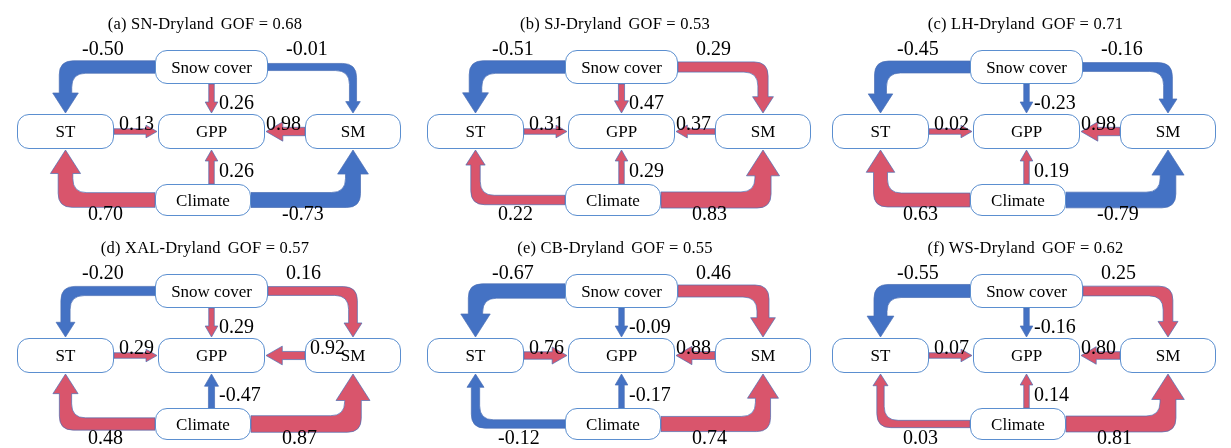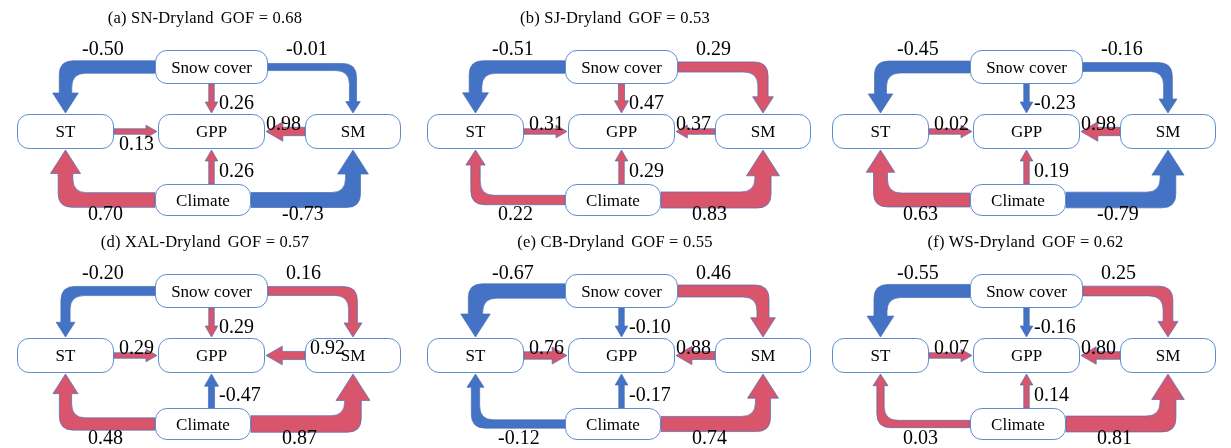--- a/index.html
+++ b/index.html
@@ -1,19 +1,19 @@
 <!DOCTYPE html>
 <html><head>
 <meta charset="utf-8">
 <style>
   html,body{margin:0;padding:0;background:#ffffff;}
   body{width:1231px;height:448px;font-family:"Liberation Serif","DejaVu Serif",serif;color:#000;overflow:hidden;}
   .grid{width:1231px;height:448px;display:grid;grid-template-columns:410px 410px 411px;grid-template-rows:224px 224px;}
   .panel{position:relative;width:100%;height:100%;}
-  .ptitle{position:absolute;left:0;right:0;top:8px;text-align:center;font-size:16.5px;letter-spacing:.2px;white-space:nowrap;}
+  .ptitle{position:absolute;left:0;right:0;top:14px;text-align:center;font-size:16.5px;letter-spacing:.2px;white-space:nowrap;}
   .ptitle .gap{display:inline-block;width:7px;}
   .node{position:absolute;background:#fff;border:1.3px solid #5B8FD0;border-radius:12px;
         display:flex;align-items:center;justify-content:center;font-size:17px;line-height:1;z-index:6;box-sizing:border-box;}
   .n-snow{left:155px;top:50px;width:113px;height:34px;}
   .n-st{left:17px;top:114px;width:97px;height:35px;}
   .n-gpp{left:158px;top:114px;width:107px;height:35px;}
   .n-sm{left:305px;top:114px;width:96px;height:35px;}
   .n-clim{left:155px;top:184px;width:96px;height:32px;}
   .panel.c3 .n-snow{left:150px;} .panel.c3 .n-st{left:12px;}
   .panel.c3 .n-gpp{left:153px;} .panel.c3 .n-sm{left:300px;} .panel.c3 .n-clim{left:150px;}
@@ -37,21 +37,21 @@
         <path d="M 305 127.295 L 282.82 127.295 L 282.82 121.8285 L 266 131.5 L 282.82 141.1715 L 282.82 135.705 L 305 135.705 Z" fill="#D9556C" stroke="#4A6FB5" stroke-width="0.7" stroke-linejoin="round"></path>
       </svg>
       <div class="node n-snow">Snow cover</div>
       <div class="node n-st">ST</div>
       <div class="node n-gpp">GPP</div>
       <div class="node n-sm">SM</div>
       <div class="node n-clim">Climate</div>
       <div class="lbl" style="left:82px;top:38px;">-0.50</div>
       <div class="lbl" style="left:286px;top:38px;">-0.01</div>
       <div class="lbl" style="left:219px;top:92px;">0.26</div>
-      <div class="lbl" style="left:119px;top:113px;margin-top:20px;">0.13</div>
+      <div class="lbl" style="left:119px;top:113px;">0.13</div>
       <div class="lbl" style="left:266px;top:113px;">0.98</div>
       <div class="lbl" style="left:219px;top:160px;">0.26</div>
       <div class="lbl" style="left:88px;top:203px;">0.70</div>
       <div class="lbl" style="left:282px;top:203px;">-0.73</div>
     </div>
     <div class="panel">
       <div class="ptitle"><span>(b)</span> <span>SJ-Dryland</span><span class="gap"></span><span>GOF = 0.53</span></div>
       <svg class="wires">
         <path d="M 155 60.695 L 73.195 60.695 Q 59.195 60.695 59.195 74.695 L 59.195 92.824 L 52.57475 92.824 L 65.5 113 L 78.42525 92.824 L 71.805 92.824 L 71.805 87.305 Q 71.805 73.305 85.805 73.305 L 155 73.305 Z" fill="#4472C4" stroke="#4A6FB5" stroke-width="0.7" stroke-linejoin="round"></path>
         <path d="M 268 61.905 L 344.095 61.905 Q 358.095 61.905 358.095 75.905 L 358.095 96.696 L 363.44475 96.696 L 353 113 L 342.55525 96.696 L 347.905 96.696 L 347.905 86.095 Q 347.905 72.095 333.905 72.095 L 268 72.095 Z" fill="#D9556C" stroke="#4A6FB5" stroke-width="0.7" stroke-linejoin="round"></path>
@@ -70,20 +70,21 @@
       <div class="lbl" style="left:82px;top:38px;">-0.51</div>
       <div class="lbl" style="left:286px;top:38px;">0.29</div>
       <div class="lbl" style="left:219px;top:92px;">0.47</div>
       <div class="lbl" style="left:119px;top:113px;">0.31</div>
       <div class="lbl" style="left:266px;top:113px;">0.37</div>
       <div class="lbl" style="left:219px;top:160px;">0.29</div>
       <div class="lbl" style="left:88px;top:203px;">0.22</div>
       <div class="lbl" style="left:282px;top:203px;">0.83</div>
     </div>
     <div class="panel c3">
+      <div class="ptitle"><span>(c)</span> <span>LH-Dryland</span><span class="gap"></span><span>GOF = 0.71</span></div>
       <svg class="wires">
         <path d="M 150 61.025 L 68.525 61.025 Q 54.525 61.025 54.525 75.025 L 54.525 93.88 L 48.25125 93.88 L 60.5 113 L 72.74875 93.88 L 66.475 93.88 L 66.475 86.975 Q 66.475 72.975 80.475 72.975 L 150 72.975 Z" fill="#4472C4" stroke="#4A6FB5" stroke-width="0.7" stroke-linejoin="round"></path>
         <path d="M 263 62.62 L 338.38 62.62 Q 352.38 62.62 352.38 76.62 L 352.38 98.984 L 356.979 98.984 L 348 113 L 339.021 98.984 L 343.62 98.984 L 343.62 85.38 Q 343.62 71.38 329.62 71.38 L 263 71.38 Z" fill="#4472C4" stroke="#4A6FB5" stroke-width="0.7" stroke-linejoin="round"></path>
         <path d="M 150 206.965 L 67.535 206.965 Q 53.535 206.965 53.535 192.965 L 53.535 172.288 L 46.22175 172.288 L 60.5 150 L 74.77825 172.288 L 67.465 172.288 L 67.465 179.035 Q 67.465 193.035 81.465 193.035 L 150 193.035 Z" fill="#D9556C" stroke="#4A6FB5" stroke-width="0.7" stroke-linejoin="round"></path>
         <path d="M 246 207.845 L 341.845 207.845 Q 355.845 207.845 355.845 193.845 L 355.845 175.104 L 364.08225 175.104 L 348 150 L 331.91775 175.104 L 340.155 175.104 L 340.155 178.155 Q 340.155 192.155 326.155 192.155 L 246 192.155 Z" fill="#4472C4" stroke="#4A6FB5" stroke-width="0.7" stroke-linejoin="round"></path>
         <path d="M 203.75 84 L 209.25 84 L 209.25 102 L 212.825 102 L 206.5 113 L 200.175 102 L 203.75 102 Z" fill="#4472C4" stroke="#4A6FB5" stroke-width="0.7" stroke-linejoin="round"></path>
         <path d="M 203.75 184 L 209.25 184 L 209.25 161 L 212.825 161 L 206.5 150 L 200.175 161 L 203.75 161 Z" fill="#D9556C" stroke="#4A6FB5" stroke-width="0.7" stroke-linejoin="round"></path>
         <path d="M 109 128.75 L 141 128.75 L 141 125.175 L 152 131.5 L 141 137.825 L 141 134.25 L 109 134.25 Z" fill="#D9556C" stroke="#4A6FB5" stroke-width="0.7" stroke-linejoin="round"></path>
         <path d="M 300 127.295 L 277.82 127.295 L 277.82 121.8285 L 261 131.5 L 277.82 141.1715 L 277.82 135.705 L 300 135.705 Z" fill="#D9556C" stroke="#4A6FB5" stroke-width="0.7" stroke-linejoin="round"></path>
       </svg>
@@ -139,21 +140,21 @@
         <path d="M 114 127.79 L 142.16 127.79 L 142.16 122.967 L 157 131.5 L 142.16 140.033 L 142.16 135.21 L 114 135.21 Z" fill="#D9556C" stroke="#4A6FB5" stroke-width="0.7" stroke-linejoin="round"></path>
         <path d="M 305 127.52 L 281.92 127.52 L 281.92 122.346 L 266 131.5 L 281.92 140.654 L 281.92 135.48 L 305 135.48 Z" fill="#D9556C" stroke="#4A6FB5" stroke-width="0.7" stroke-linejoin="round"></path>
       </svg>
       <div class="node n-snow">Snow cover</div>
       <div class="node n-st">ST</div>
       <div class="node n-gpp">GPP</div>
       <div class="node n-sm">SM</div>
       <div class="node n-clim">Climate</div>
       <div class="lbl" style="left:82px;top:38px;">-0.67</div>
       <div class="lbl" style="left:286px;top:38px;">0.46</div>
-      <div class="lbl" style="left:219px;top:92px;">-0.10</div>
+      <div class="lbl" style="left:219px;top:92px;">-0.09</div>
       <div class="lbl" style="left:119px;top:113px;">0.76</div>
       <div class="lbl" style="left:266px;top:113px;">0.88</div>
       <div class="lbl" style="left:219px;top:160px;">-0.17</div>
       <div class="lbl" style="left:88px;top:203px;">-0.12</div>
       <div class="lbl" style="left:282px;top:203px;">0.74</div>
     </div>
     <div class="panel c3">
       <div class="ptitle"><span>(f)</span> <span>WS-Dryland</span><span class="gap"></span><span>GOF = 0.62</span></div>
       <svg class="wires">
         <path d="M 150 60.475 L 67.975 60.475 Q 53.975 60.475 53.975 74.475 L 53.975 92.12 L 47.12375 92.12 L 60.5 113 L 73.87625 92.12 L 67.025 92.12 L 67.025 87.525 Q 67.025 73.525 81.025 73.525 L 150 73.525 Z" fill="#4472C4" stroke="#4A6FB5" stroke-width="0.7" stroke-linejoin="round"></path>

